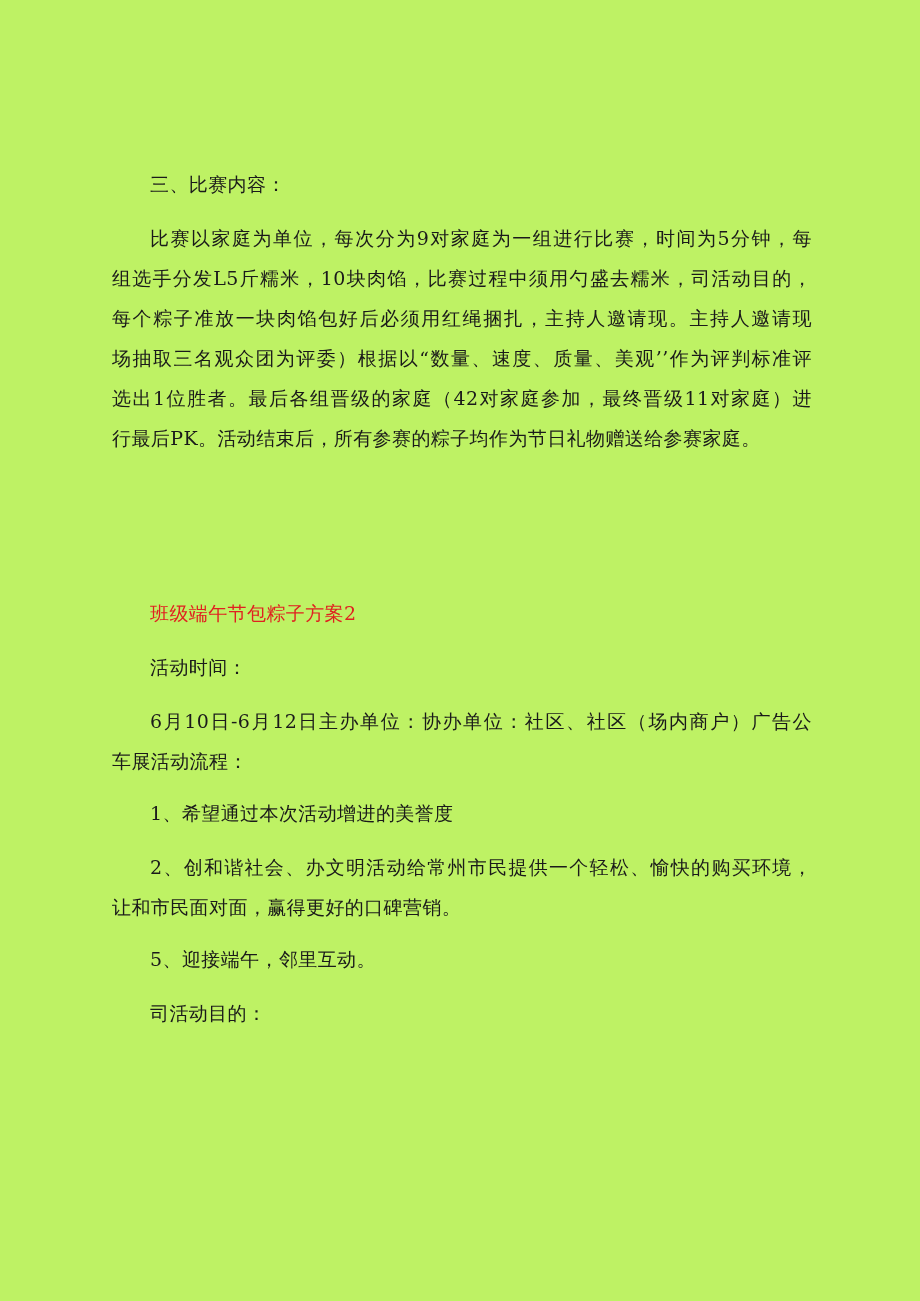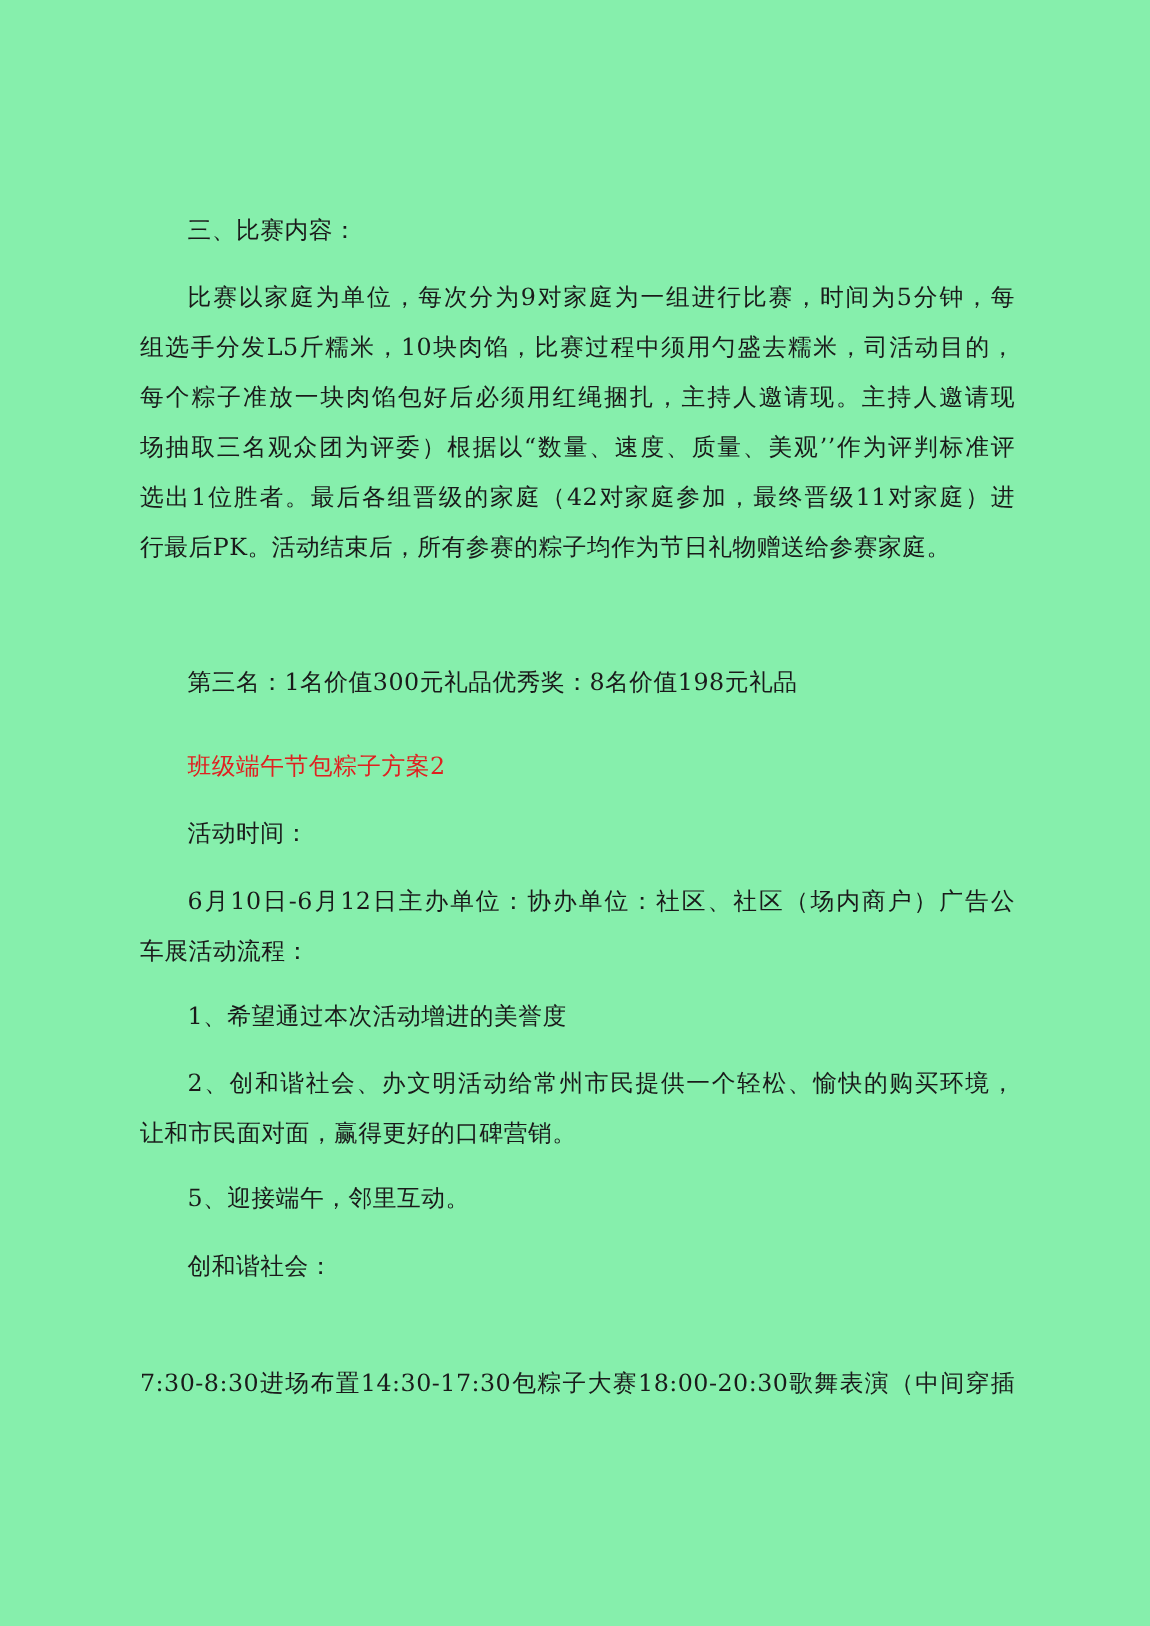--- a/index.html
+++ b/index.html
@@ -1,45 +1,43 @@
 <!DOCTYPE html>
 <html><head>
 <meta charset="utf-8">
 <style>
   html, body { margin: 0; padding: 0; background: #ffffff; }
   body { width: 920px; height: 1301px; position: relative; overflow: hidden;
          font-family: "DejaVu Serif", "Liberation Serif", serif; color: #1a1a1a; }
-  .page { position: absolute; left: 0; top: 0; width: 920px; height: 1301px; background: #86efac; }
+  .page { position: absolute; left: 0; top: 0; width: 920px; height: 1301px; background: #bef264; }
   .line { position: absolute; left: 112px; width: 700px; font-size: 19px; line-height: 24px;
           white-space: nowrap; letter-spacing: 0.4px; }
   .indent { left: 150px; width: 662px; }
   .justify { text-align: justify; text-align-last: justify; }
   .red { color: #e02020; }
 </style>
 </head>
 <body>
 
 <div class="page">
   <div class="line indent" style="top:172px">三、比赛内容：</div>
 
   <div class="line indent justify" style="top:226px">比赛以家庭为单位，每次分为9对家庭为一组进行比赛，时间为5分钟，每</div>
   <div class="line justify" style="top:266px">组选手分发L5斤糯米，10块肉馅，比赛过程中须用勺盛去糯米，司活动目的，</div>
   <div class="line justify" style="top:306px">每个粽子准放一块肉馅包好后必须用红绳捆扎，主持人邀请现。主持人邀请现</div>
   <div class="line justify" style="top:346px">场抽取三名观众团为评委）根据以“数量、速度、质量、美观’’作为评判标准评</div>
   <div class="line justify" style="top:386px">选出1位胜者。最后各组晋级的家庭（42对家庭参加，最终晋级11对家庭）进</div>
   <div class="line" style="top:426px">行最后PK。活动结束后，所有参赛的粽子均作为节日礼物赠送给参赛家庭。</div>
 
-  <div class="line indent" style="top:534px">第三名：1名价值300元礼品优秀奖：8名价值198元礼品</div>
 
   <div class="line indent red" style="top:601px">班级端午节包粽子方案2</div>
 
   <div class="line indent" style="top:655px">活动时间：</div>
   <div class="line indent justify" style="top:709px">6月10日-6月12日主办单位：协办单位：社区、社区（场内商户）广告公</div>
   <div class="line" style="top:749px">车展活动流程：</div>
 
   <div class="line indent" style="top:801px">1、希望通过本次活动增进的美誉度</div>
   <div class="line indent justify" style="top:855px">2、创和谐社会、办文明活动给常州市民提供一个轻松、愉快的购买环境，</div>
   <div class="line" style="top:895px">让和市民面对面，赢得更好的口碑营销。</div>
   <div class="line indent" style="top:947px">5、迎接端午，邻里互动。</div>
 
-  <div class="line indent" style="top:1001px">创和谐社会：</div>
-  <div class="line justify" style="top:1095px">7:30-8:30进场布置14:30-17:30包粽子大赛18:00-20:30歌舞表演（中间穿插</div>
+  <div class="line indent" style="top:1001px">司活动目的：</div>
 </div>
 
 </body></html>

